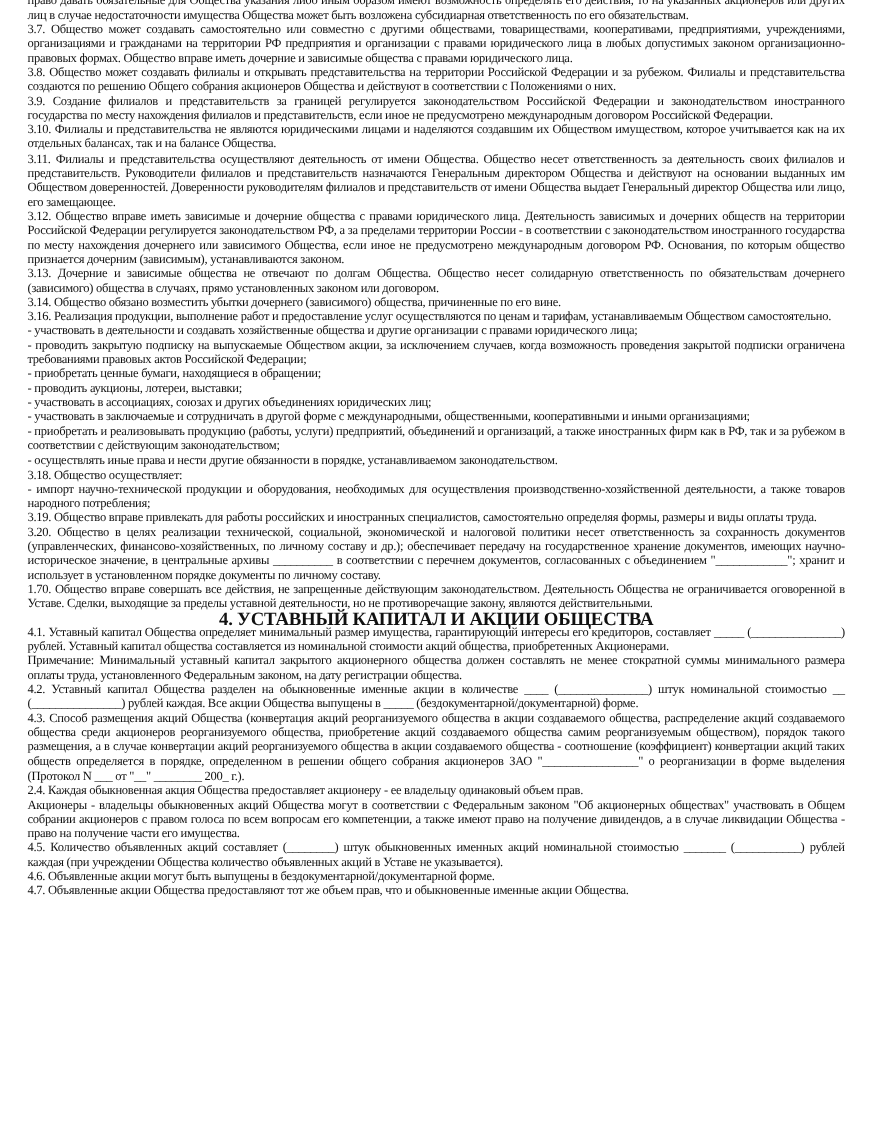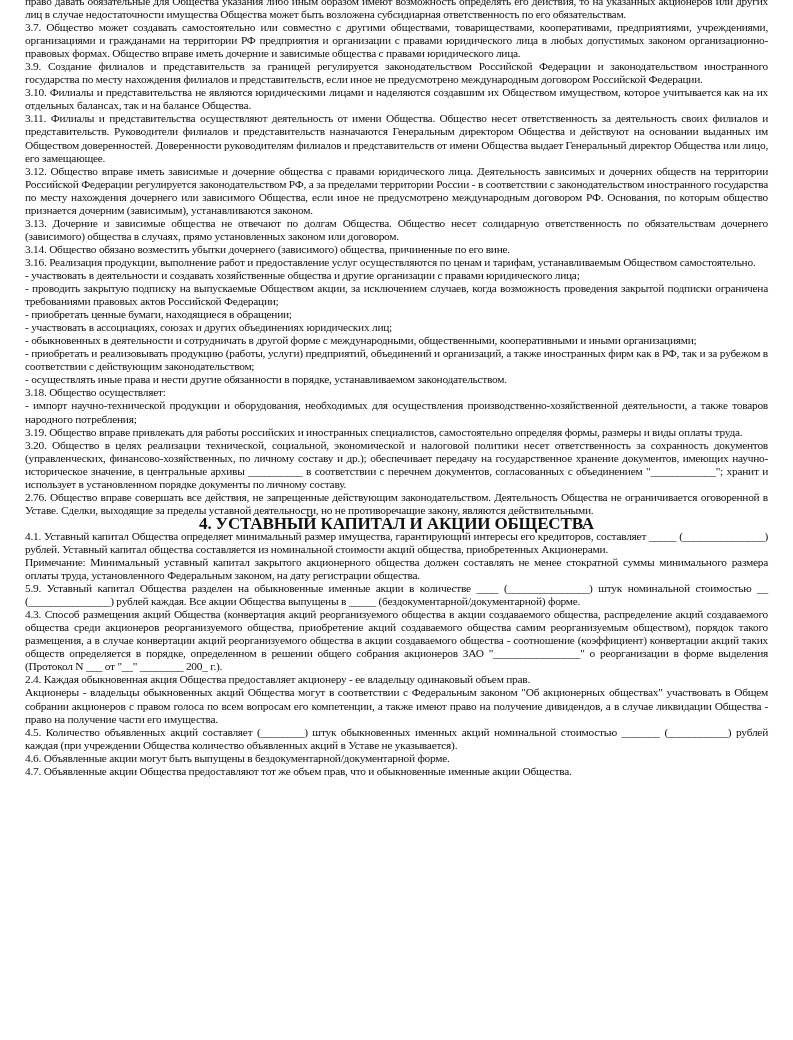--- a/index.html
+++ b/index.html
@@ -36,47 +36,49 @@
     letter-spacing: -0.2px;
   }
 </style>
 </head>
 <body>
 
 <div class="page">
   <div>
     <p class="p">право давать обязательные для Общества указания либо иным образом имеют возможность определять его действия, то на указанных акционеров или других лиц в случае недостаточности имущества Общества может быть возложена субсидиарная ответственность по его обязательствам.</p>
     <p class="p">3.7. Общество может создавать самостоятельно или совместно с другими обществами, товариществами, кооперативами, предприятиями, учреждениями, организациями и гражданами на территории РФ предприятия и организации с правами юридического лица в любых допустимых законом организационно-правовых формах. Общество вправе иметь дочерние и зависимые общества с правами юридического лица.</p>
+    <p class="p">3.8. Общество может создавать филиалы и открывать представительства на территории Российской Федерации и за рубежом. Филиалы и представительства создаются по решению Общего собрания акционеров Общества и действуют в соответствии с Положениями о них.</p>
     <p class="p">3.9. Создание филиалов и представительств за границей регулируется законодательством Российской Федерации и законодательством иностранного государства по месту нахождения филиалов и представительств, если иное не предусмотрено международным договором Российской Федерации.</p>
     <p class="p">3.10. Филиалы и представительства не являются юридическими лицами и наделяются создавшим их Обществом имуществом, которое учитывается как на их отдельных балансах, так и на балансе Общества.</p>
     <p class="p">3.11. Филиалы и представительства осуществляют деятельность от имени Общества. Общество несет ответственность за деятельность своих филиалов и представительств. Руководители филиалов и представительств назначаются Генеральным директором Общества и действуют на основании выданных им Обществом доверенностей. Доверенности руководителям филиалов и представительств от имени Общества выдает Генеральный директор Общества или лицо, его замещающее.</p>
     <p class="p">3.12. Общество вправе иметь зависимые и дочерние общества с правами юридического лица. Деятельность зависимых и дочерних обществ на территории Российской Федерации регулируется законодательством РФ, а за пределами территории России - в соответствии с законодательством иностранного государства по месту нахождения дочернего или зависимого Общества, если иное не предусмотрено международным договором РФ. Основания, по которым общество признается дочерним (зависимым), устанавливаются законом.</p>
     <p class="p">3.13. Дочерние и зависимые общества не отвечают по долгам Общества. Общество несет солидарную ответственность по обязательствам дочернего (зависимого) общества в случаях, прямо установленных законом или договором.</p>
     <p class="p">3.14. Общество обязано возместить убытки дочернего (зависимого) общества, причиненные по его вине.</p>
     <p class="p">3.16. Реализация продукции, выполнение работ и предоставление услуг осуществляются по ценам и тарифам, устанавливаемым Обществом самостоятельно.</p>
     <p class="p">- участвовать в деятельности и создавать хозяйственные общества и другие организации с правами юридического лица;</p>
     <p class="p">- проводить закрытую подписку на выпускаемые Обществом акции, за исключением случаев, когда возможность проведения закрытой подписки ограничена требованиями правовых актов Российской Федерации;</p>
     <p class="p">- приобретать ценные бумаги, находящиеся в обращении;</p>
+    <p class="p">- проводить аукционы, лотереи, выставки;</p>
     <p class="p">- участвовать в ассоциациях, союзах и других объединениях юридических лиц;</p>
-    <p class="p">- обыкновенных в деятельности и сотрудничать в другой форме с международными, общественными, кооперативными и иными организациями;</p>
+    <p class="p">- участвовать в заключаемые и сотрудничать в другой форме с международными, общественными, кооперативными и иными организациями;</p>
     <p class="p">- приобретать и реализовывать продукцию (работы, услуги) предприятий, объединений и организаций, а также иностранных фирм как в РФ, так и за рубежом в соответствии с действующим законодательством;</p>
     <p class="p">- осуществлять иные права и нести другие обязанности в порядке, устанавливаемом законодательством.</p>
     <p class="p">3.18. Общество осуществляет:</p>
     <p class="p">- импорт научно-технической продукции и оборудования, необходимых для осуществления производственно-хозяйственной деятельности, а также товаров народного потребления;</p>
     <p class="p">3.19. Общество вправе привлекать для работы российских и иностранных специалистов, самостоятельно определяя формы, размеры и виды оплаты труда.</p>
     <p class="p">3.20. Общество в целях реализации технической, социальной, экономической и налоговой политики несет ответственность за сохранность документов (управленческих, финансово-хозяйственных, по личному составу и др.); обеспечивает передачу на государственное хранение документов, имеющих научно-историческое значение, в центральные архивы __________ в соответствии с перечнем документов, согласованных с объединением "____________"; хранит и использует в установленном порядке документы по личному составу.</p>
-    <p class="p">2.76. Общество вправе совершать все действия, не запрещенные действующим законодательством. Деятельность Общества не ограничивается оговоренной в Уставе. Сделки, выходящие за пределы уставной деятельности, но не противоречащие закону, являются действительными.</p>
+    <p class="p">1.70. Общество вправе совершать все действия, не запрещенные действующим законодательством. Деятельность Общества не ограничивается оговоренной в Уставе. Сделки, выходящие за пределы уставной деятельности, но не противоречащие закону, являются действительными.</p>
   </div>
 
   <h2 class="heading">4. УСТАВНЫЙ КАПИТАЛ И АКЦИИ ОБЩЕСТВА</h2>
 
   <div>
     <p class="p">4.1. Уставный капитал Общества определяет минимальный размер имущества, гарантирующий интересы его кредиторов, составляет _____ (_______________) рублей. Уставный капитал общества составляется из номинальной стоимости акций общества, приобретенных Акционерами.</p>
     <p class="p">Примечание: Минимальный уставный капитал закрытого акционерного общества должен составлять не менее стократной суммы минимального размера оплаты труда, установленного Федеральным законом, на дату регистрации общества.</p>
-    <p class="p">5.9. Уставный капитал Общества разделен на обыкновенные именные акции в количестве ____ (_______________) штук номинальной стоимостью __ (_______________) рублей каждая. Все акции Общества выпущены в _____ (бездокументарной/документарной) форме.</p>
+    <p class="p">4.2. Уставный капитал Общества разделен на обыкновенные именные акции в количестве ____ (_______________) штук номинальной стоимостью __ (_______________) рублей каждая. Все акции Общества выпущены в _____ (бездокументарной/документарной) форме.</p>
     <p class="p">4.3. Способ размещения акций Общества (конвертация акций реорганизуемого общества в акции создаваемого общества, распределение акций создаваемого общества среди акционеров реорганизуемого общества, приобретение акций создаваемого общества самим реорганизуемым обществом), порядок такого размещения, а в случае конвертации акций реорганизуемого общества в акции создаваемого общества - соотношение (коэффициент) конвертации акций таких обществ определяется в порядке, определенном в решении общего собрания акционеров ЗАО "________________" о реорганизации в форме выделения (Протокол N ___ от "__" ________ 200_ г.).</p>
     <p class="p">2.4. Каждая обыкновенная акция Общества предоставляет акционеру - ее владельцу одинаковый объем прав.</p>
     <p class="p">Акционеры - владельцы обыкновенных акций Общества могут в соответствии с Федеральным законом "Об акционерных обществах" участвовать в Общем собрании акционеров с правом голоса по всем вопросам его компетенции, а также имеют право на получение дивидендов, а в случае ликвидации Общества - право на получение части его имущества.</p>
     <p class="p">4.5. Количество объявленных акций составляет (________) штук обыкновенных именных акций номинальной стоимостью _______ (___________) рублей каждая (при учреждении Общества количество объявленных акций в Уставе не указывается).</p>
     <p class="p">4.6. Объявленные акции могут быть выпущены в бездокументарной/документарной форме.</p>
     <p class="p">4.7. Объявленные акции Общества предоставляют тот же объем прав, что и обыкновенные именные акции Общества.</p>
   </div>
 </div>
 
 </body></html>

